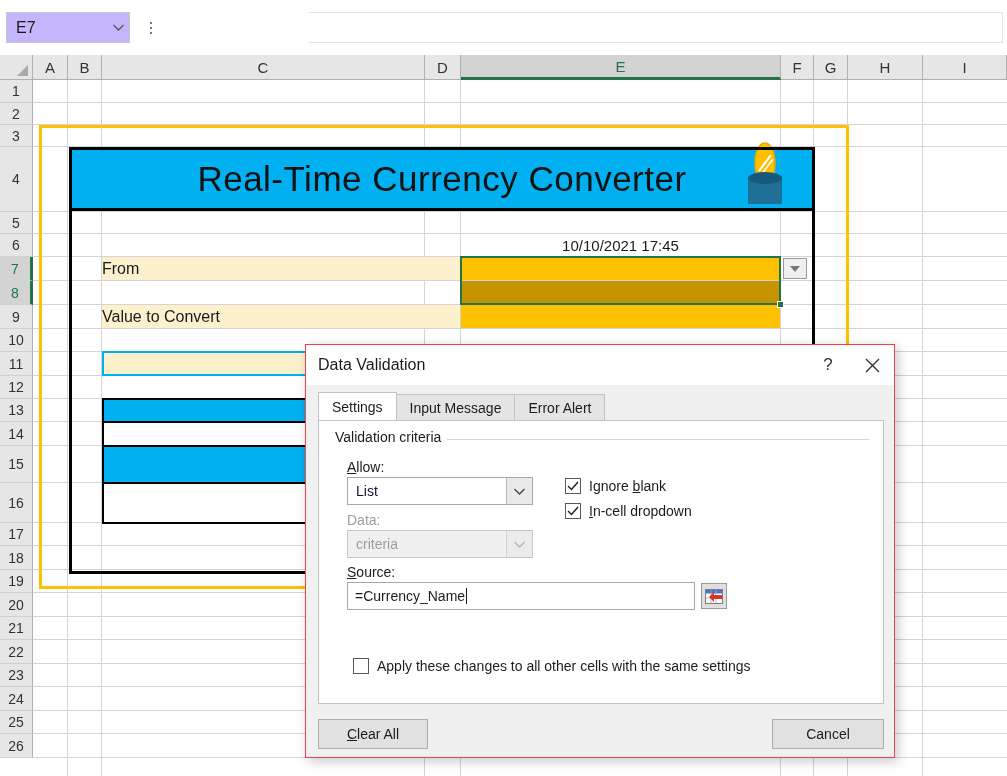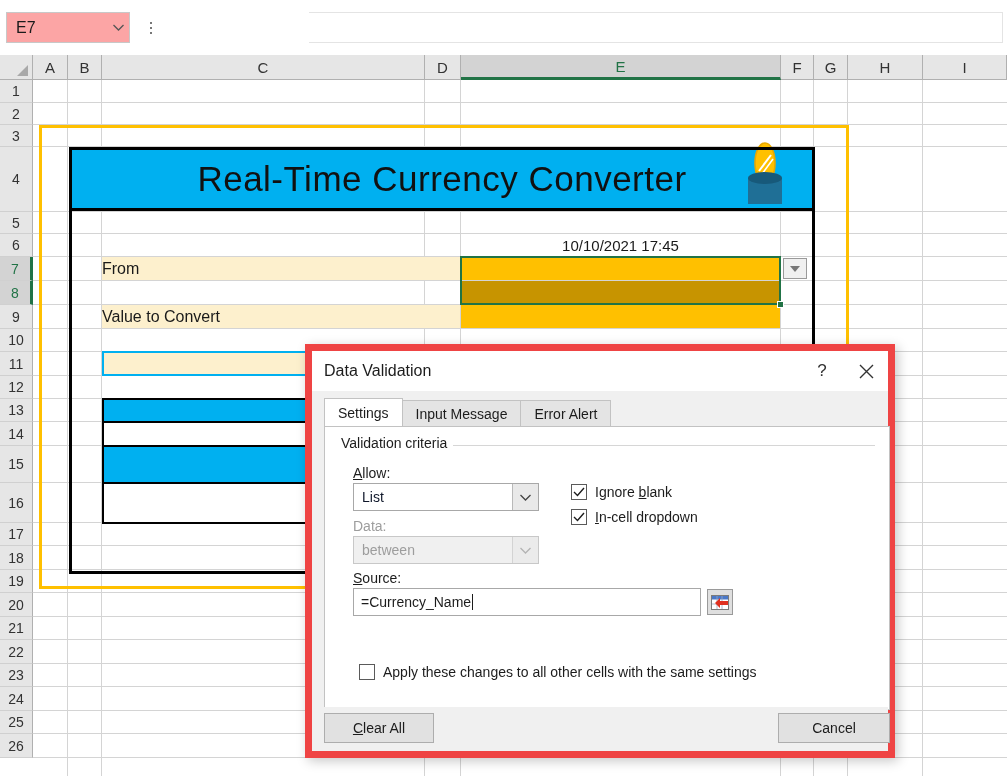--- a/index.html
+++ b/index.html
@@ -12,21 +12,21 @@
   }
   #app { position: relative; width: 1007px; height: 776px; }
 
   
   .formula-bar {
     position: absolute; left: 0; top: 0; width: 1007px; height: 55px;
     background: #ffffff;
   }
   .name-box {
     position: absolute; left: 6px; top: 12px; width: 124px; height: 31px;
-    border: 1px solid #c8c8c8; background: #fca5a5;
+    border: 1px solid #c8c8c8; background: #c4b5fd;
     display: flex; align-items: center;
   }
   .name-box-text {
     flex: 1; padding-left: 9px; font-size: 16px; color: #1a1a1a;
     font-family: "Liberation Sans", sans-serif;
   }
   .name-box-arrow {
     width: 22px; height: 100%; display: flex; align-items: center; justify-content: center;
   }
   .name-box-arrow svg { display: block; }
@@ -118,21 +118,21 @@
   .sel-handle { position: absolute; width: 7px; height: 7px; background: #217346;
                 border: 1px solid #fff; }
   .incell-dd {
     position: absolute; background: #f0f0f0; border: 1px solid #9a9a9a;
     display: flex; align-items: center; justify-content: center;
   }
 
   
   .dialog {
     position: absolute; left: 305px; top: 344px; width: 590px; height: 414px;
-    background: #f0f0f0; border: 7px solid #ef4444;
+    background: #f0f0f0; border: 1px solid #ef4444;
     box-shadow: 3px 3px 11px rgba(0,0,0,0.22);
     font-family: "Liberation Sans", sans-serif;
   }
   .dlg-titlebar {
     position: absolute; left: 0; top: 0; width: 100%; height: 40px;
     background: #ffffff; display: flex; align-items: center;
   }
   .dlg-title { font-size: 16px; color: #1c1c1c; padding-left: 12px; flex: 1; }
   .dlg-help, .dlg-close {
     width: 44px; height: 40px; display: flex; align-items: center; justify-content: center;
@@ -414,21 +414,21 @@
           <span class="combo-text">List</span>
           <span class="combo-btn">
             <svg width="11" height="7" viewBox="0 0 11 7">
                 <path d="M0.5 1 L5.5 6 L10.5 1" fill="none" stroke="#444" stroke-width="1.3"></path>
               </svg>
           </span>
         </div>
 
         <span class="field-label disabled" style="left:28px;top:91px;">Data:</span>
         <div class="combo disabled" style="left:28px;top:109px;width:186px;">
-          <span class="combo-text">between</span>
+          <span class="combo-text">criteria</span>
           <span class="combo-btn">
             <svg width="11" height="7" viewBox="0 0 11 7">
                 <path d="M0.5 1 L5.5 6 L10.5 1" fill="none" stroke="#b3b3b3" stroke-width="1.3"></path>
               </svg>
           </span>
         </div>
 
         <div class="chkrow" style="left:228px;top:57px;">
           <span class="chkbox">
             <svg width="12" height="10" viewBox="0 0 12 10">

